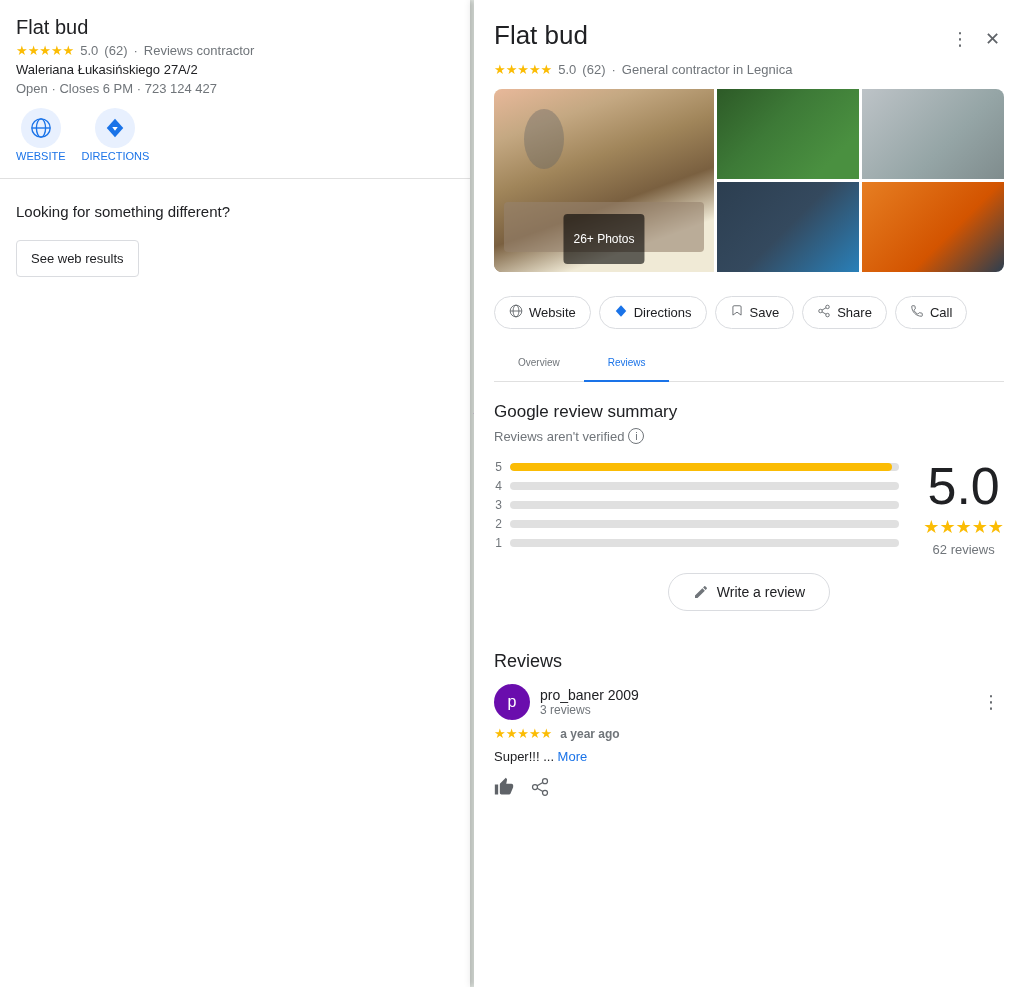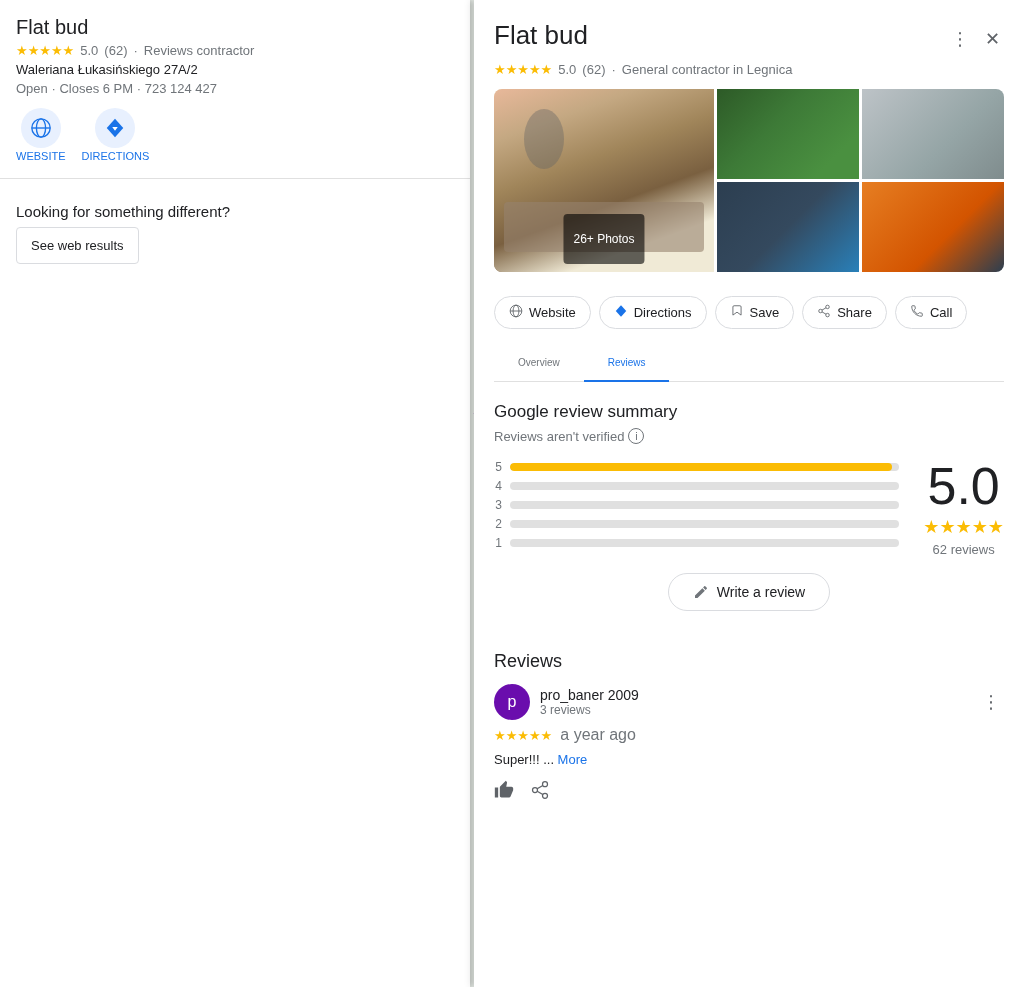--- a/index.html
+++ b/index.html
@@ -102,21 +102,21 @@
 
     
     .looking-section {
       padding: 24px 16px 16px;
       background: #fff;
     }
 
     .looking-title {
       font-size: 15px;
       color: #202124;
-      margin-bottom: 7px;
+      margin-bottom: 20px;
     }
 
     .web-results-btn {
       border: 1px solid #dadce0;
       border-radius: 4px;
       padding: 10px 14px;
       font-size: 13px;
       color: #202124;
       cursor: pointer;
       background: #fff;
@@ -462,22 +462,23 @@
     }
 
     .review-stars-row {
       display: flex;
       align-items: center;
       gap: 8px;
       margin-bottom: 6px;
     }
 
     .review-date {
-      font-size: 16px;
-      color: #70757a;
+      font-size: 12px;
+      color: #70757a;
+      font-weight: bold;
     }
 
     .review-text {
       font-size: 13px;
       color: #202124;
       line-height: 1.5;
     }
 
     .more-link {
       color: #1a73e8;

